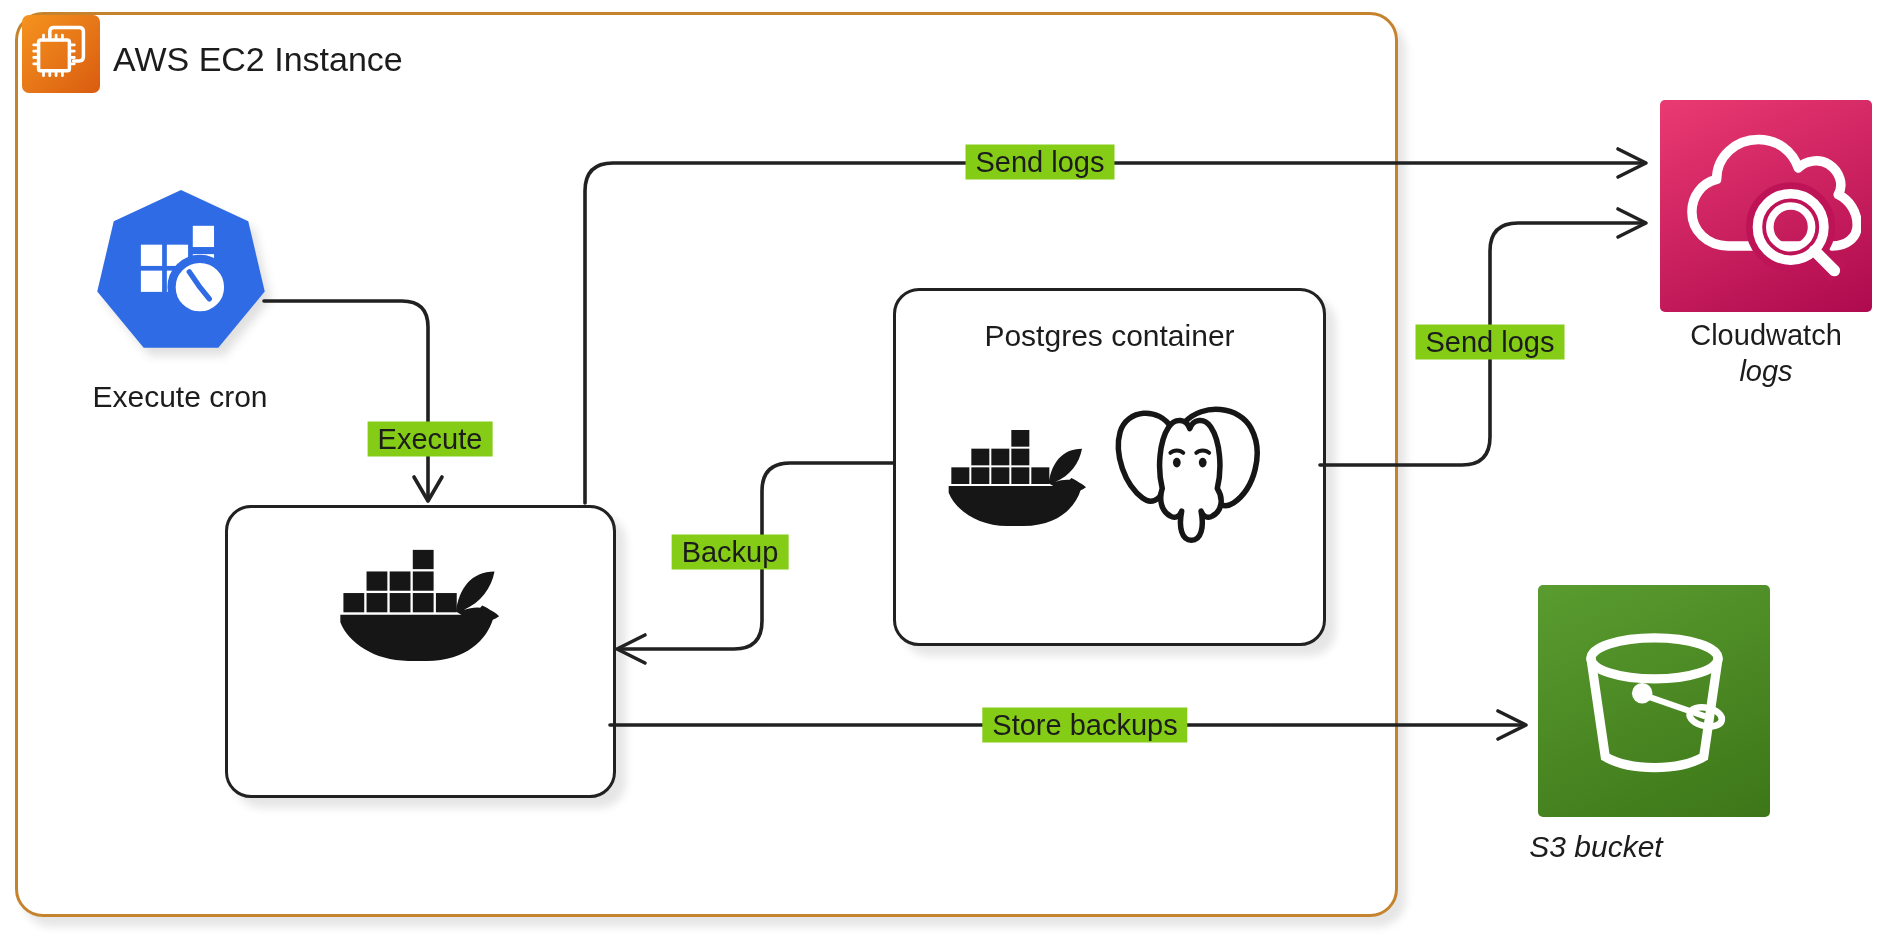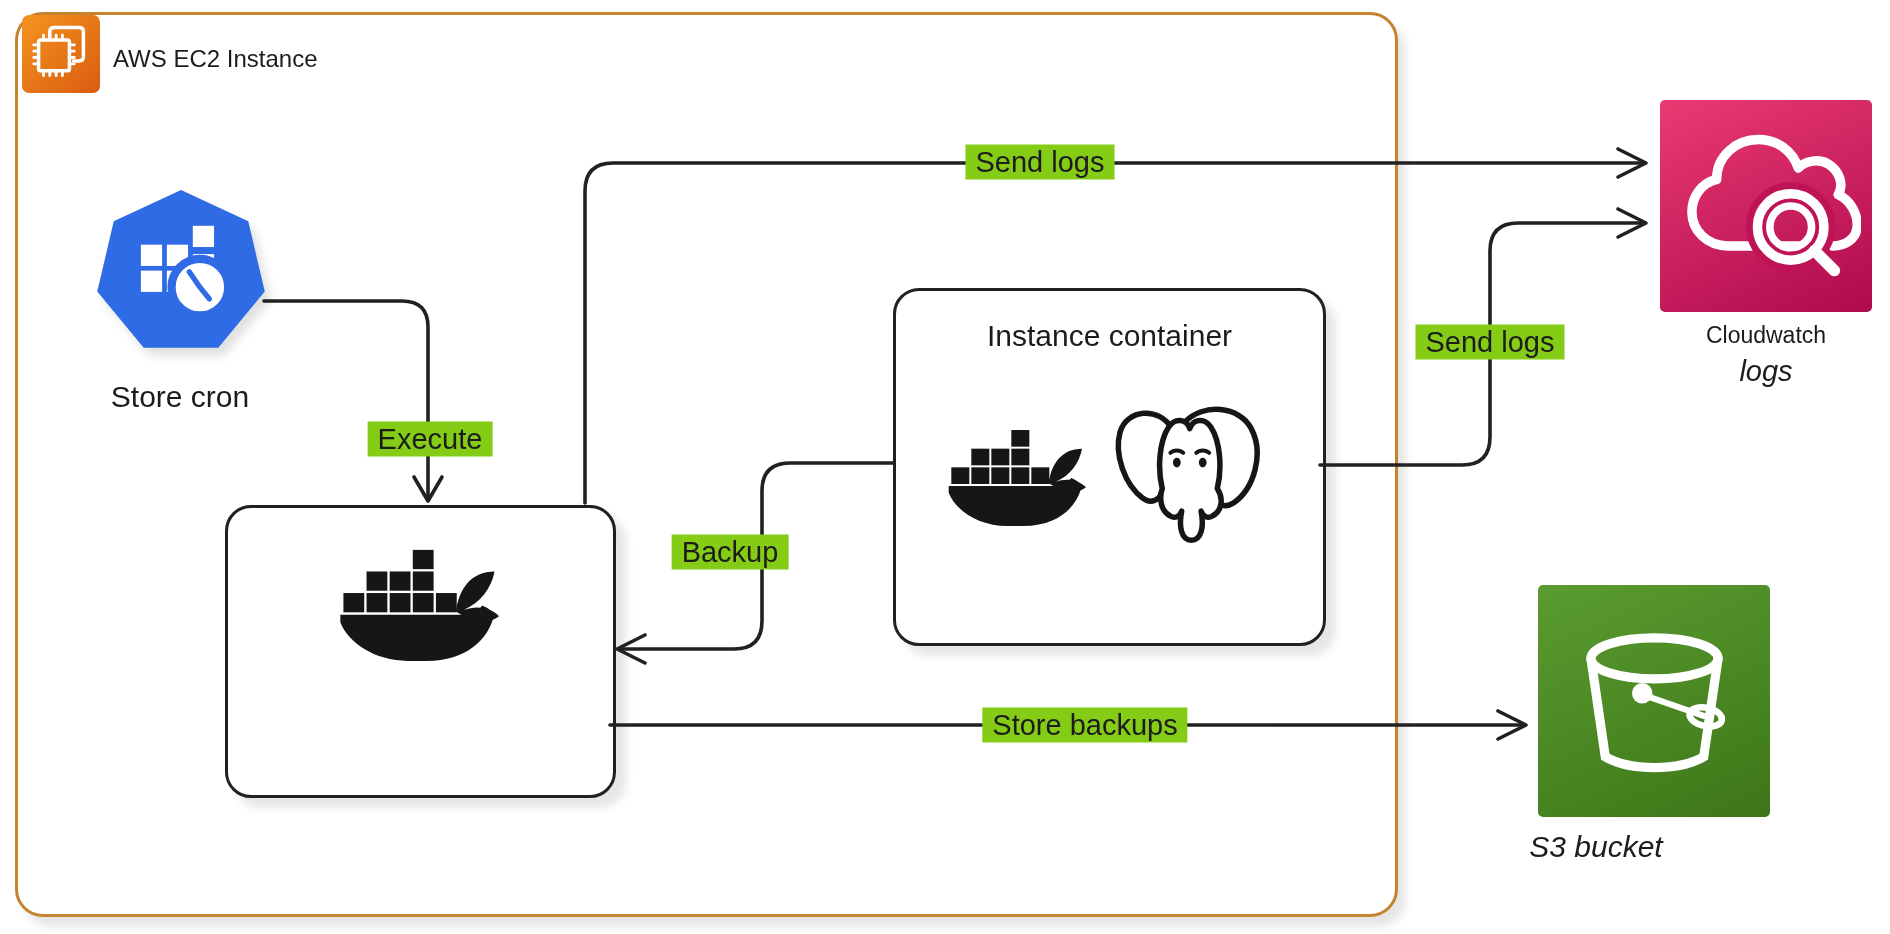--- a/index.html
+++ b/index.html
@@ -6,21 +6,21 @@
   .canvas{position:relative;width:1890px;height:934px;background:#ffffff;overflow:hidden;
           font-family:"Liberation Sans","DejaVu Sans",sans-serif;color:#1c1c1c;}
 
   
   .group-box{position:absolute;left:15px;top:12px;width:1377px;height:899px;
              border:3.5px solid var(--c-group_border,#c5832e);border-radius:28px;
              box-shadow:8px 10px 8px rgba(0,0,0,0.10);background:#fff;z-index:1;}
   .group-icon{position:absolute;left:22px;top:15px;width:78px;height:78px;border-radius:7px;
               background:linear-gradient(135deg,var(--c-ec2_grad_start,#f5931f),var(--c-ec2_grad_end,#d95c10));
               z-index:3;display:flex;align-items:center;justify-content:center;}
-  .group-title{position:absolute;left:113px;top:40px;font-size:24px;line-height:38px;z-index:3;}
+  .group-title{position:absolute;left:113px;top:40px;font-size:34px;line-height:38px;z-index:3;}
 
   
   .node-box{position:absolute;background:#fff;border:3.2px solid #212121;border-radius:26px;
             box-shadow:10px 10px 8px rgba(0,0,0,0.10);z-index:3;display:flex;flex-direction:column;align-items:center;}
   .node-title{font-size:30px;line-height:34px;}
   .backup-container{left:225px;top:505px;width:385px;height:287px;}
   .backup-container .node-title{margin-top:24px;}
   .postgres-container{left:893px;top:288px;width:427px;height:352px;}
   .postgres-container .node-title{margin-top:28px;}
   .pg-row{display:flex;align-items:center;margin-top:48px;}
@@ -78,42 +78,42 @@
           <rect x="16" y="48" width="18" height="18"></rect>
           <rect x="38" y="48" width="18" height="18"></rect>
           <rect x="60" y="10" width="18" height="18"></rect>
           <rect x="60" y="34" width="18" height="12"></rect>
         </g>
         <circle cx="66" cy="62" r="24" fill="#ffffff" stroke="var(--c-cron_blue,#2f6be5)" stroke-width="7"></circle>
         <path d="M66,62 L57,49 M66,62 L74,72" stroke="var(--c-cron_blue,#2f6be5)" stroke-width="4.5" stroke-linecap="round" fill="none"></path>
       </svg>
     </div>
   </div>
-  <div class="node-label" style="left:180px;top:396px;">Store cron</div>
+  <div class="node-label" style="left:180px;top:396px;">Execute cron</div>
 
   <div class="node-box backup-container">
     <svg width="185" height="136" viewBox="0 0 120 88" style="margin-top:34px;">
       <g fill="#161616">
         <rect x="10" y="33" width="13.5" height="12.5"></rect>
           <rect x="25" y="33" width="13.5" height="12.5"></rect>
         <rect x="40" y="33" width="13.5" height="12.5"></rect>
           <rect x="55" y="33" width="13.5" height="12.5"></rect>
         <rect x="70" y="33" width="13.5" height="12.5"></rect>
         <rect x="25" y="19" width="13.5" height="12.5"></rect>
           <rect x="40" y="19" width="13.5" height="12.5"></rect>
         <rect x="55" y="19" width="13.5" height="12.5"></rect>
         <rect x="55" y="5" width="13.5" height="12.5"></rect>
         <path d="M8,47 L86,47 C92,47 97,45 100,41 C105,43 108,46 107,50 C103,63 90,77 64,77 L52,77 C30,77 13,65 8,52 Z"></path>
         <path d="M83,45 C85,30 93,19 108,19 C106,30 99,39 88,44 C96,41 105,42 111,48 C105,53 95,52 88,48 Z"></path>
       </g>
     </svg>
   </div>
 
   <div class="node-box postgres-container">
-    <div class="node-title">Instance container</div>
+    <div class="node-title">Postgres container</div>
     <div class="pg-row">
       <svg width="160" height="118" viewBox="0 0 120 88">
         <g fill="#161616">
           <rect x="10" y="33" width="13.5" height="12.5"></rect>
             <rect x="25" y="33" width="13.5" height="12.5"></rect>
           <rect x="40" y="33" width="13.5" height="12.5"></rect>
             <rect x="55" y="33" width="13.5" height="12.5"></rect>
           <rect x="70" y="33" width="13.5" height="12.5"></rect>
           <rect x="25" y="19" width="13.5" height="12.5"></rect>
             <rect x="40" y="19" width="13.5" height="12.5"></rect>
@@ -147,21 +147,21 @@
     <svg width="190" height="190" viewBox="0 0 100 100">
       <path d="M30,71 C19,71 11,63 11,53 C11,45 16,38 24,36 C24,24 34,15 46,15 C56,15 64,21 67,30
                C71,26 78,25 83,28 C89,32 91,39 88,44 C94,47 98,53 98,60 C98,67 92,71 85,71 Z" fill="none" stroke="#ffffff" stroke-width="5" stroke-linejoin="round" stroke-linecap="round"></path>
       <circle cx="63" cy="61" r="17.5" fill="none" stroke="#be1356" stroke-width="12"></circle>
       <line x1="76" y1="74" x2="88" y2="86" stroke="#be1356" stroke-width="12"></line>
       <circle cx="63" cy="61" r="17.5" fill="none" stroke="#ffffff" stroke-width="5"></circle>
       <circle cx="63" cy="61" r="11" fill="none" stroke="#ffffff" stroke-width="4"></circle>
       <line x1="75.5" y1="73.5" x2="86" y2="84" stroke="#ffffff" stroke-width="6" stroke-linecap="round"></line>
     </svg>
   </div>
-  <div class="node-label" style="left:1766px;top:335px;font-size:23px;">Cloudwatch</div>
+  <div class="node-label" style="left:1766px;top:335px;font-size:29px;">Cloudwatch</div>
   <div class="node-label" style="left:1766px;top:371px;font-size:29px;font-style:italic;">logs</div>
 
   <div class="svc-icon s3-icon">
     <svg width="205" height="205" viewBox="0 0 100 100">
       <g fill="none" stroke="#ffffff" stroke-width="4.5" stroke-linecap="round">
         <ellipse cx="50" cy="29" rx="31" ry="10"></ellipse>
         <path d="M19,29 L26,77 C38,84 62,84 74,77 L81,29"></path>
         <circle cx="44" cy="46" r="5" fill="#ffffff" stroke="none"></circle>
         <path d="M48,48 L74,57" stroke-width="3"></path>
         <ellipse cx="75" cy="57.5" rx="8" ry="4.5" stroke-width="3.2" transform="rotate(12 75 57.5)"></ellipse>

